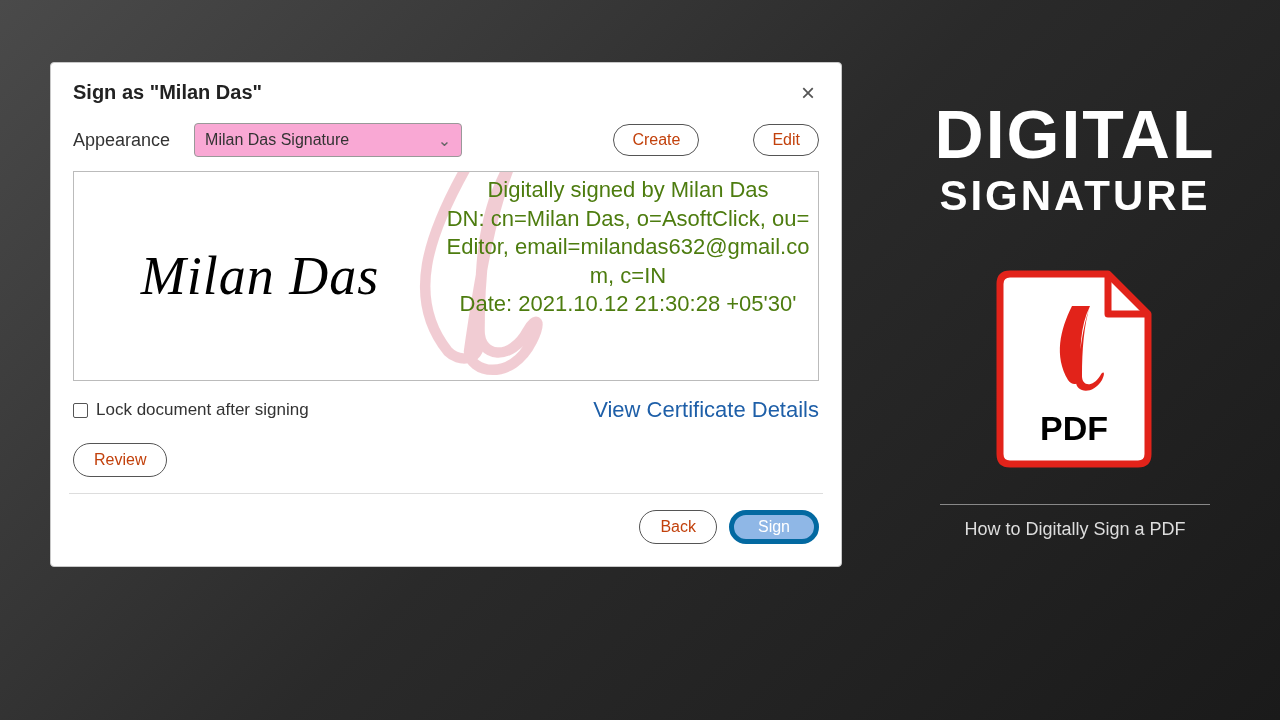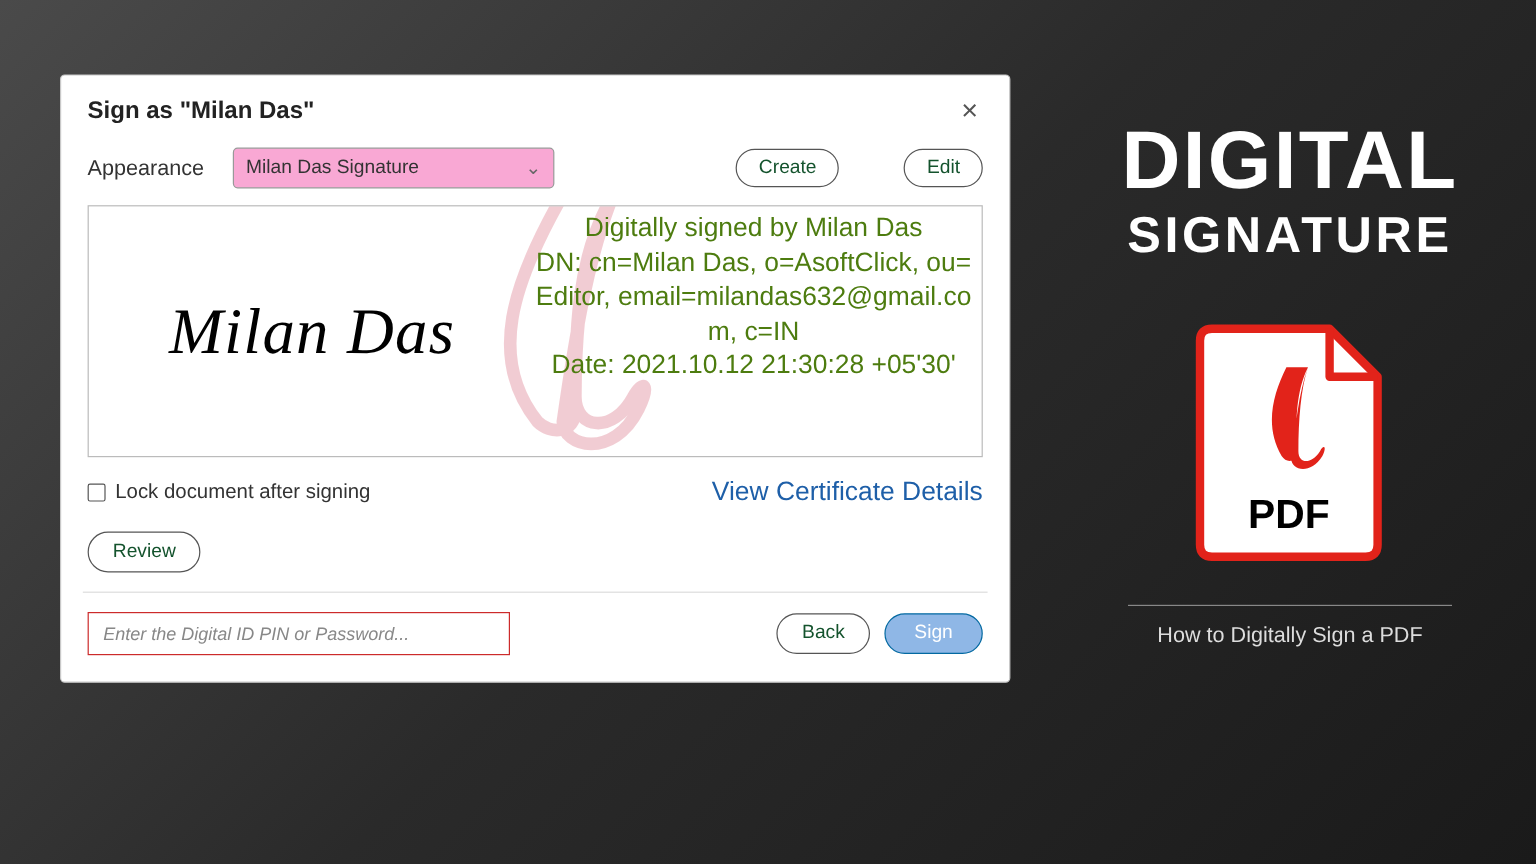--- a/index.html
+++ b/index.html
@@ -25,26 +25,26 @@
   .dropdown {
     flex:0 0 auto; width:268px; height:34px;
     border:1px solid #999; border-radius:4px;
     display:flex; align-items:center; justify-content:space-between;
     padding:0 10px; font-size:16px; color:#333; cursor:pointer; background:#f9a8d4;
   }
   .chev { color:#666; }
   .spacer { flex:1; }
   .btn-pill {
     height:34px; padding:0 20px; border:1.5px solid #555; border-radius:17px;
-    background:#fff; font-size:16px; color:#14532d; display:inline-flex;
+    background:#fff; font-size:16px; color:#c2410c; display:inline-flex;
     align-items:center; justify-content:center; cursor:pointer;
   }
   .btn-pill.small { height:32px; padding:0 18px; }
   .btn-pill.blue {
-    background:#8fb7e6; border:1px solid #0369a1; color:#fff;
+    background:#8fb7e6; border:5px solid #0369a1; color:#fff;
     padding:12px 24px;
   }
 
   .sig-preview {
     border:1px solid #bbb; background:#fff; position:relative;
     height:210px; margin-bottom:16px; overflow:hidden;
   }
   .sig-left {
     position:absolute; left:0; top:0; width:50%; height:100%;
     display:flex; align-items:center; justify-content:center;
@@ -140,21 +140,20 @@
     <span class="link-cert">View Certificate Details</span>
   </div>
 
   <div class="row-review">
     <button class="btn-pill">Review</button>
   </div>
 
   <div class="hr"></div>
 
   <div class="row-bottom">
-    <input class="pin-input" type="password" placeholder="Enter the Digital ID PIN or Password..." style="">
     <div class="spacer"></div>
     <button class="btn-pill">Back</button>
     <button class="btn-pill blue">Sign</button>
   </div>
 </div>
 
 <div class="promo">
   <h1>DIGITAL</h1>
   <h2>SIGNATURE</h2>
 

